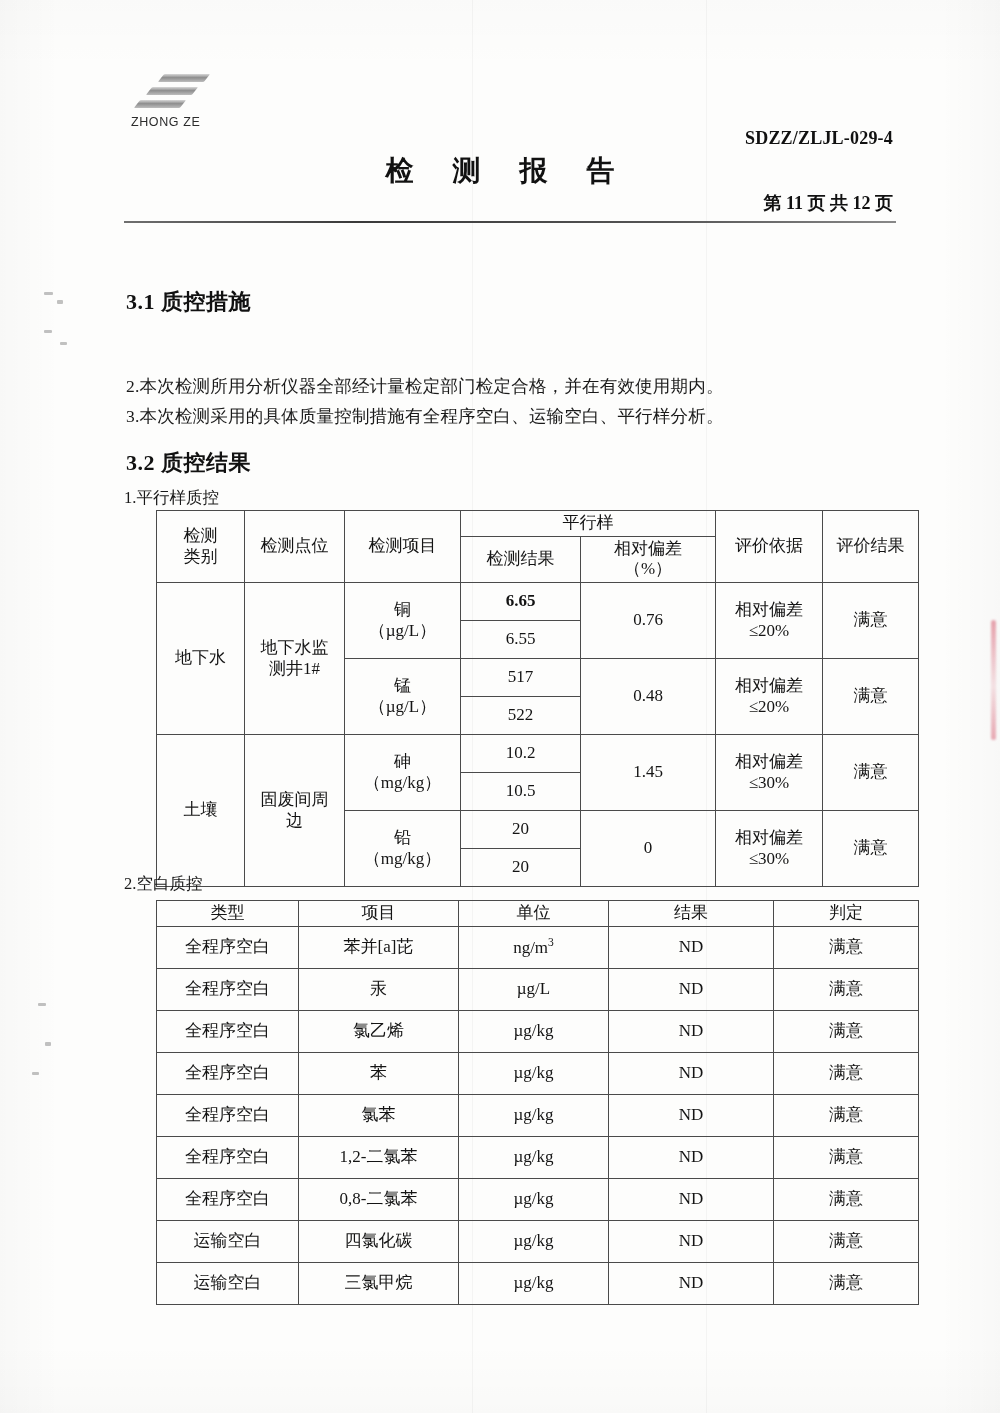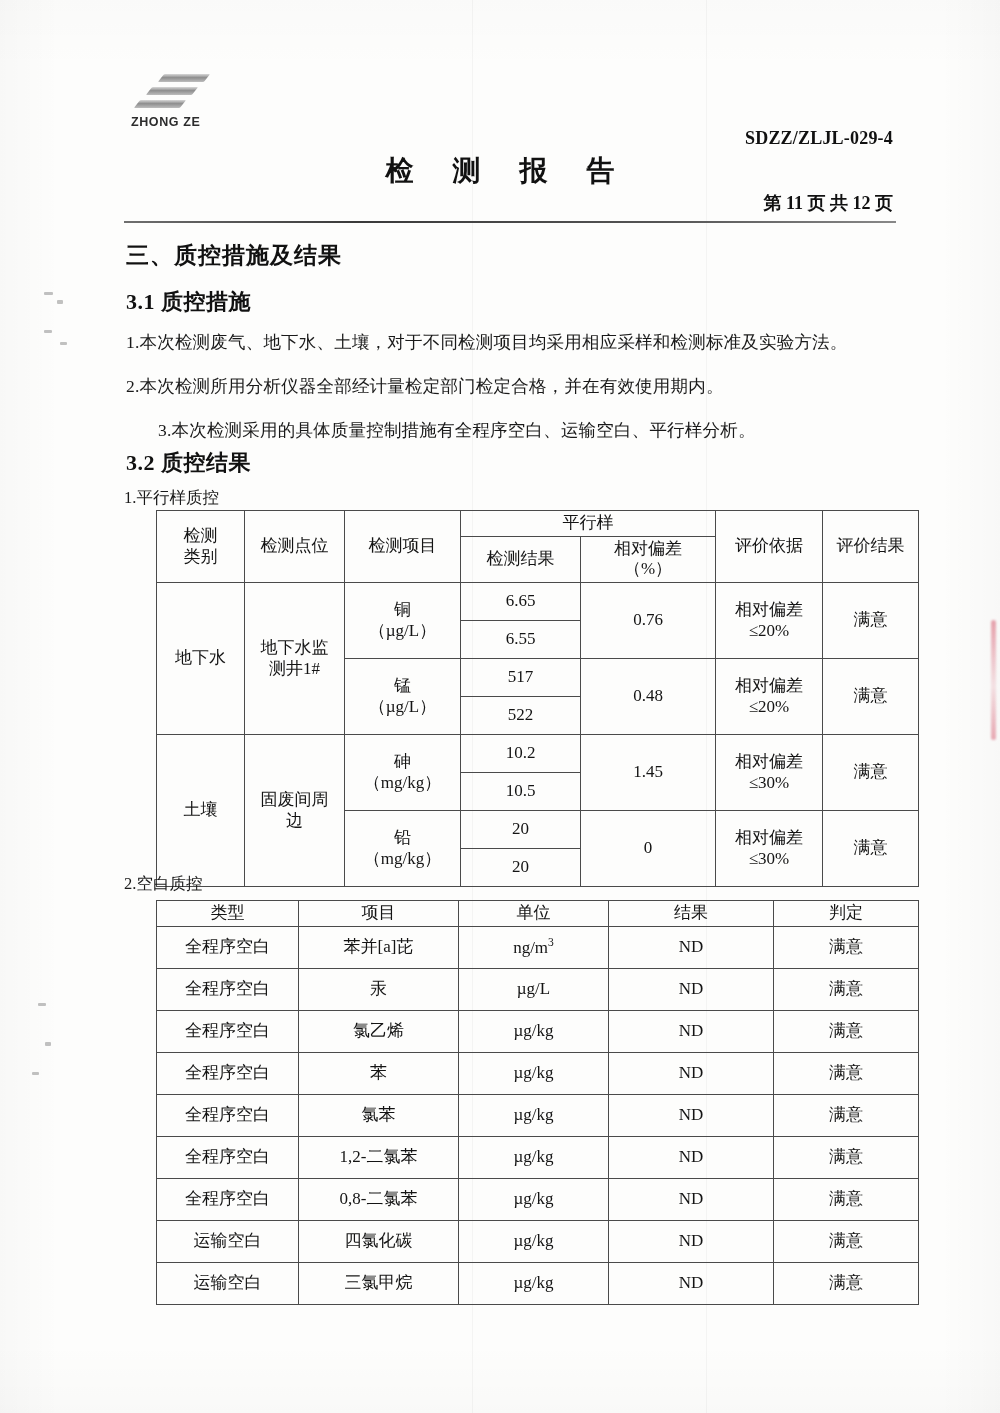--- a/index.html
+++ b/index.html
@@ -67,21 +67,21 @@
     background: linear-gradient(180deg, #d8d8d8, #8e8e8e 45%, #bdbdbd);
     transform: skewX(-38deg);
     border-radius: 1px;
   }
   .logo-bars i:nth-child(1) { left: 30px; top: 2px; }
   .logo-bars i:nth-child(2) { left: 18px; top: 15px; }
   .logo-bars i:nth-child(3) { left: 6px;  top: 28px; }
   .logo-text {
     margin-top: 5px;
     font-family: "Liberation Sans", sans-serif;
-    font-weight: bold;
+    font-weight: normal;
     font-size: 12.5px;
     letter-spacing: 0.6px;
     color: #2c2c2c;
   }
 
   
   .doc-code {
     position: absolute;
     right: 107px;
     top: 128px;
@@ -211,26 +211,24 @@
         <i></i>
     </div>
     <div class="logo-text">ZHONG ZE</div>
   </div>
 
   <div class="doc-code">SDZZ/ZLJL-029-4</div>
   <div class="main-title">检 测 报 告</div>
   <div class="page-no">第 11 页  共 12 页</div>
   <div class="header-rule"></div>
 
-  <div class="h2" style="top:240px;">三、质控措施及结果</div>
   <div class="h3" style="top:287px;text-align:right;">3.1  质控措施</div>
 
-  <div class="para" style="top:330px;">1.本次检测废气、地下水、土壤，对于不同检测项目均采用相应采样和检测标准及实验方法。</div>
   <div class="para" style="top:374px;">2.本次检测所用分析仪器全部经计量检定部门检定合格，并在有效使用期内。</div>
-  <div class="para" style="top:418px;margin-left:32px;">3.本次检测采用的具体质量控制措施有全程序空白、运输空白、平行样分析。</div>
+  <div class="para" style="top:404px;">3.本次检测采用的具体质量控制措施有全程序空白、运输空白、平行样分析。</div>
 
   <div class="h3" style="top:448px;">3.2  质控结果</div>
   <div class="caption" style="top:487px;">1.平行样质控</div>
 
   <table class="grid" id="table-parallel">
     <colgroup>
       <col style="width:88px">
       <col style="width:100px">
       <col style="width:116px">
       <col style="width:120px">
@@ -263,21 +261,21 @@
       <tr>
         <td rowspan="4">地下水</td>
         <td rowspan="4">
           <span>地下水监</span><br>
           <span>测井1#</span>
         </td>
         <td rowspan="2">
           <span>铜</span><br>
           <span class="nowrap">（µg/L）</span>
         </td>
-        <td style="height:33px;">6.65</td>
+        <td style="height:33px;font-weight:bold;">6.65</td>
         <td rowspan="2">0.76</td>
         <td rowspan="2">
           <span>相对偏差</span><br>
           <span>≤20%</span>
         </td>
         <td rowspan="2">满意</td>
       </tr>
       <tr>
         <td style="height:33px;font-family:Liberation Serif, serif;">6.55</td>
       </tr>

